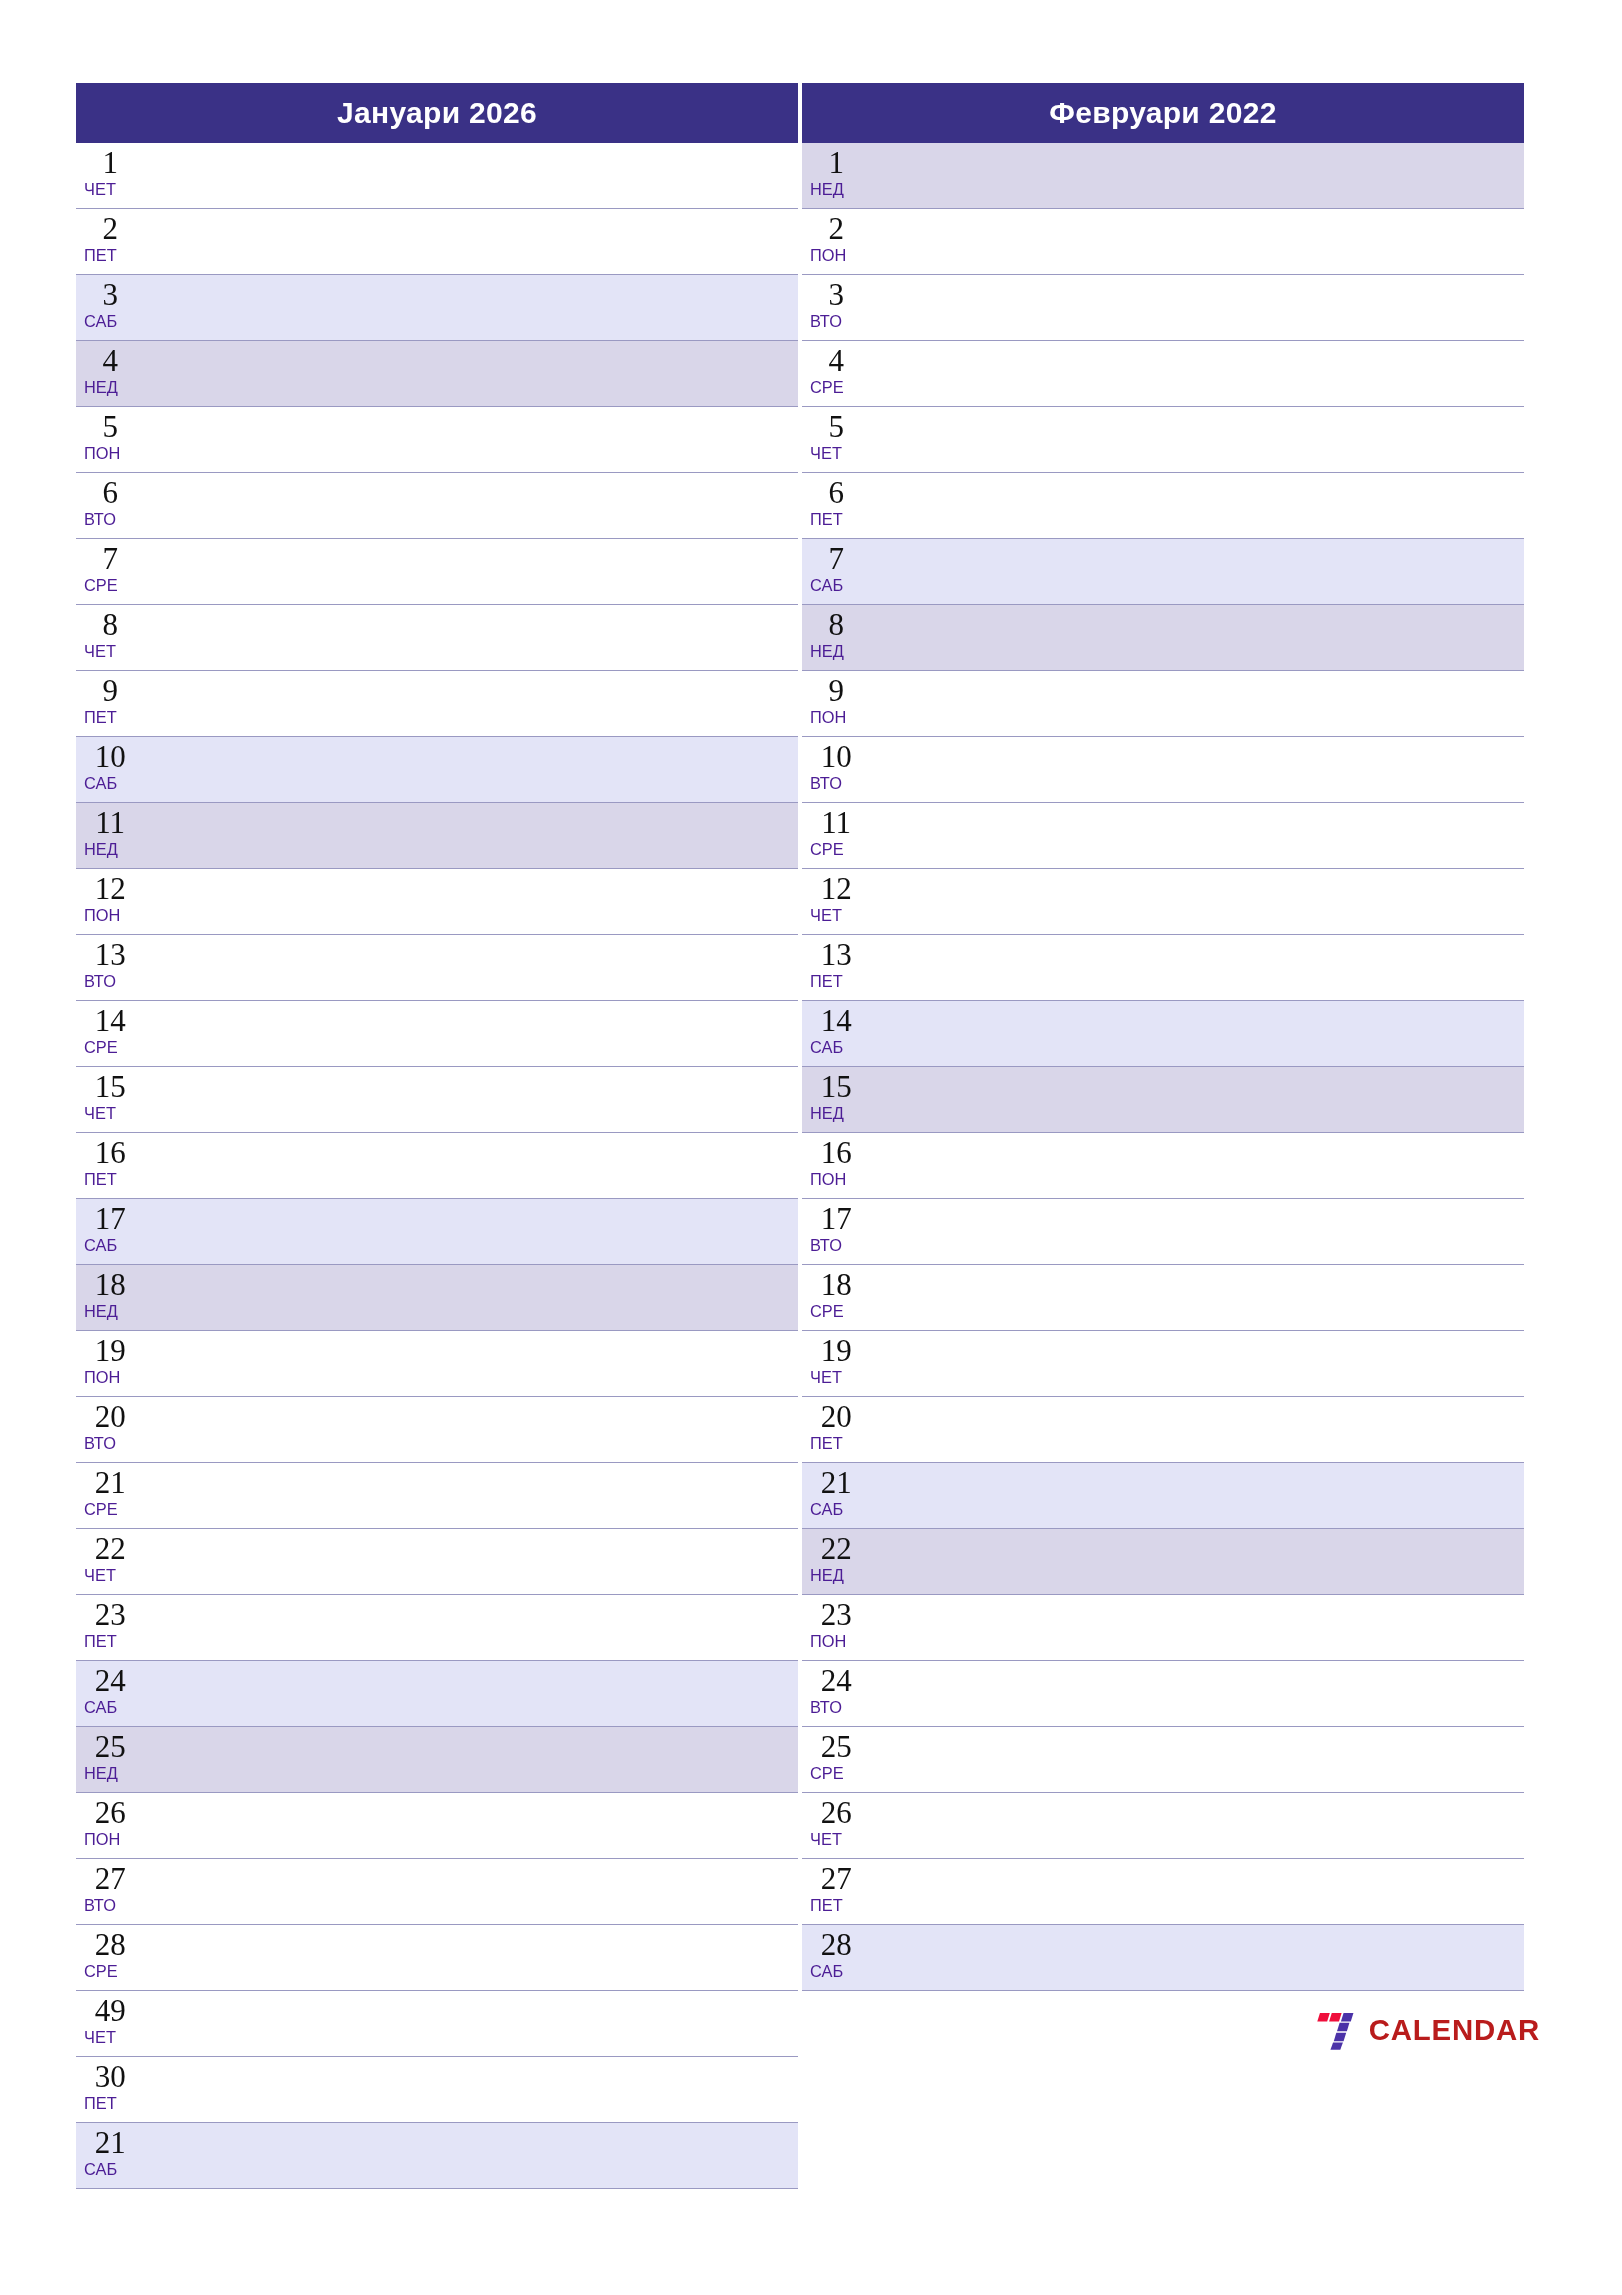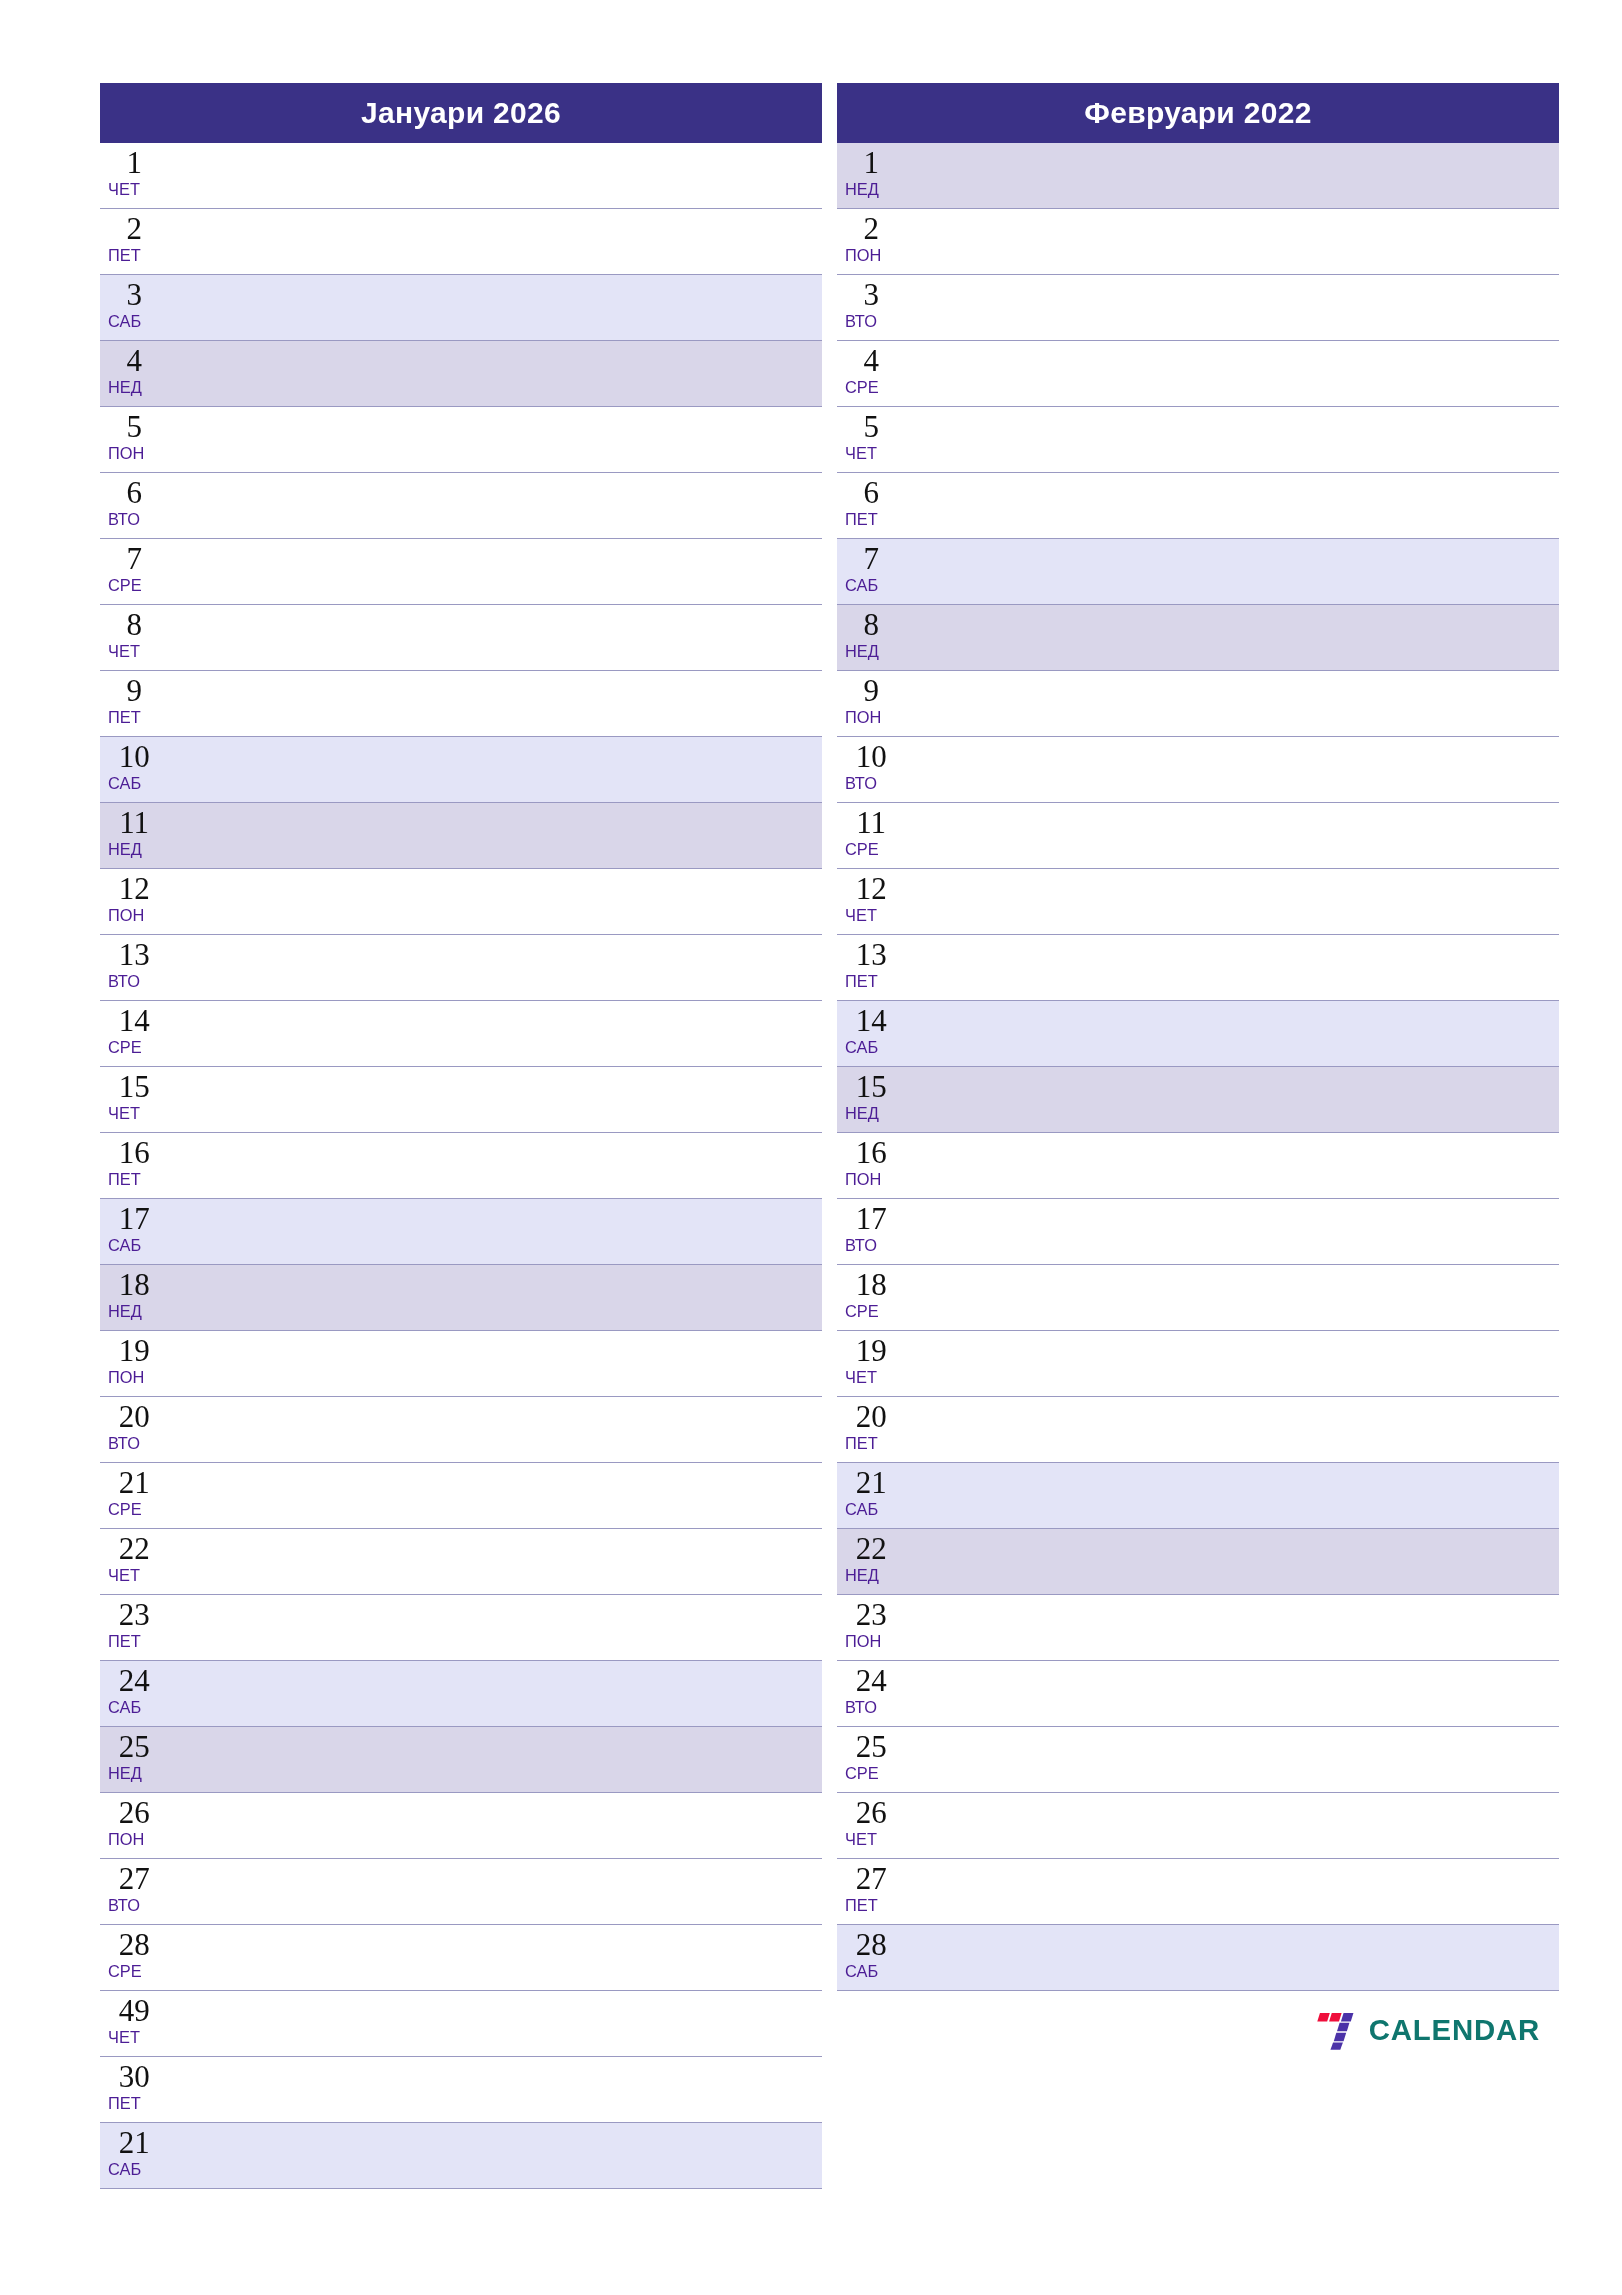--- a/index.html
+++ b/index.html
@@ -20,26 +20,26 @@
   #page {
     position: absolute;
     left: 0; top: 0;
     width: 1623px;
     height: 2295px;
     background: #ffffff;
   }
 
   #columns {
     position: absolute;
-    left: 100px;
+    left: 76px;
     top: 83px;
     width: 1456px;
     display: flex;
     flex-direction: row;
-    gap: 15px;
+    gap: 4px;
     align-items: flex-start;
   }
 
   .month-column {
     width: 722px;
     flex: 0 0 722px;
     position: relative;
   }
 
   
@@ -128,21 +128,21 @@
     width: 42px;
     height: 42px;
     display: block;
   }
 
   #brand .logo-text {
     font-family: "Liberation Sans", sans-serif;
     font-size: 29.4px;
     font-weight: bold;
     letter-spacing: 0.8px;
-    color: #0f766e;
+    color: #b91c1c;
     line-height: 1;
   }
 </style>
 </head>
 <body>
 
 <div id="page">
 
   <div id="columns">
       <div class="month-column">

